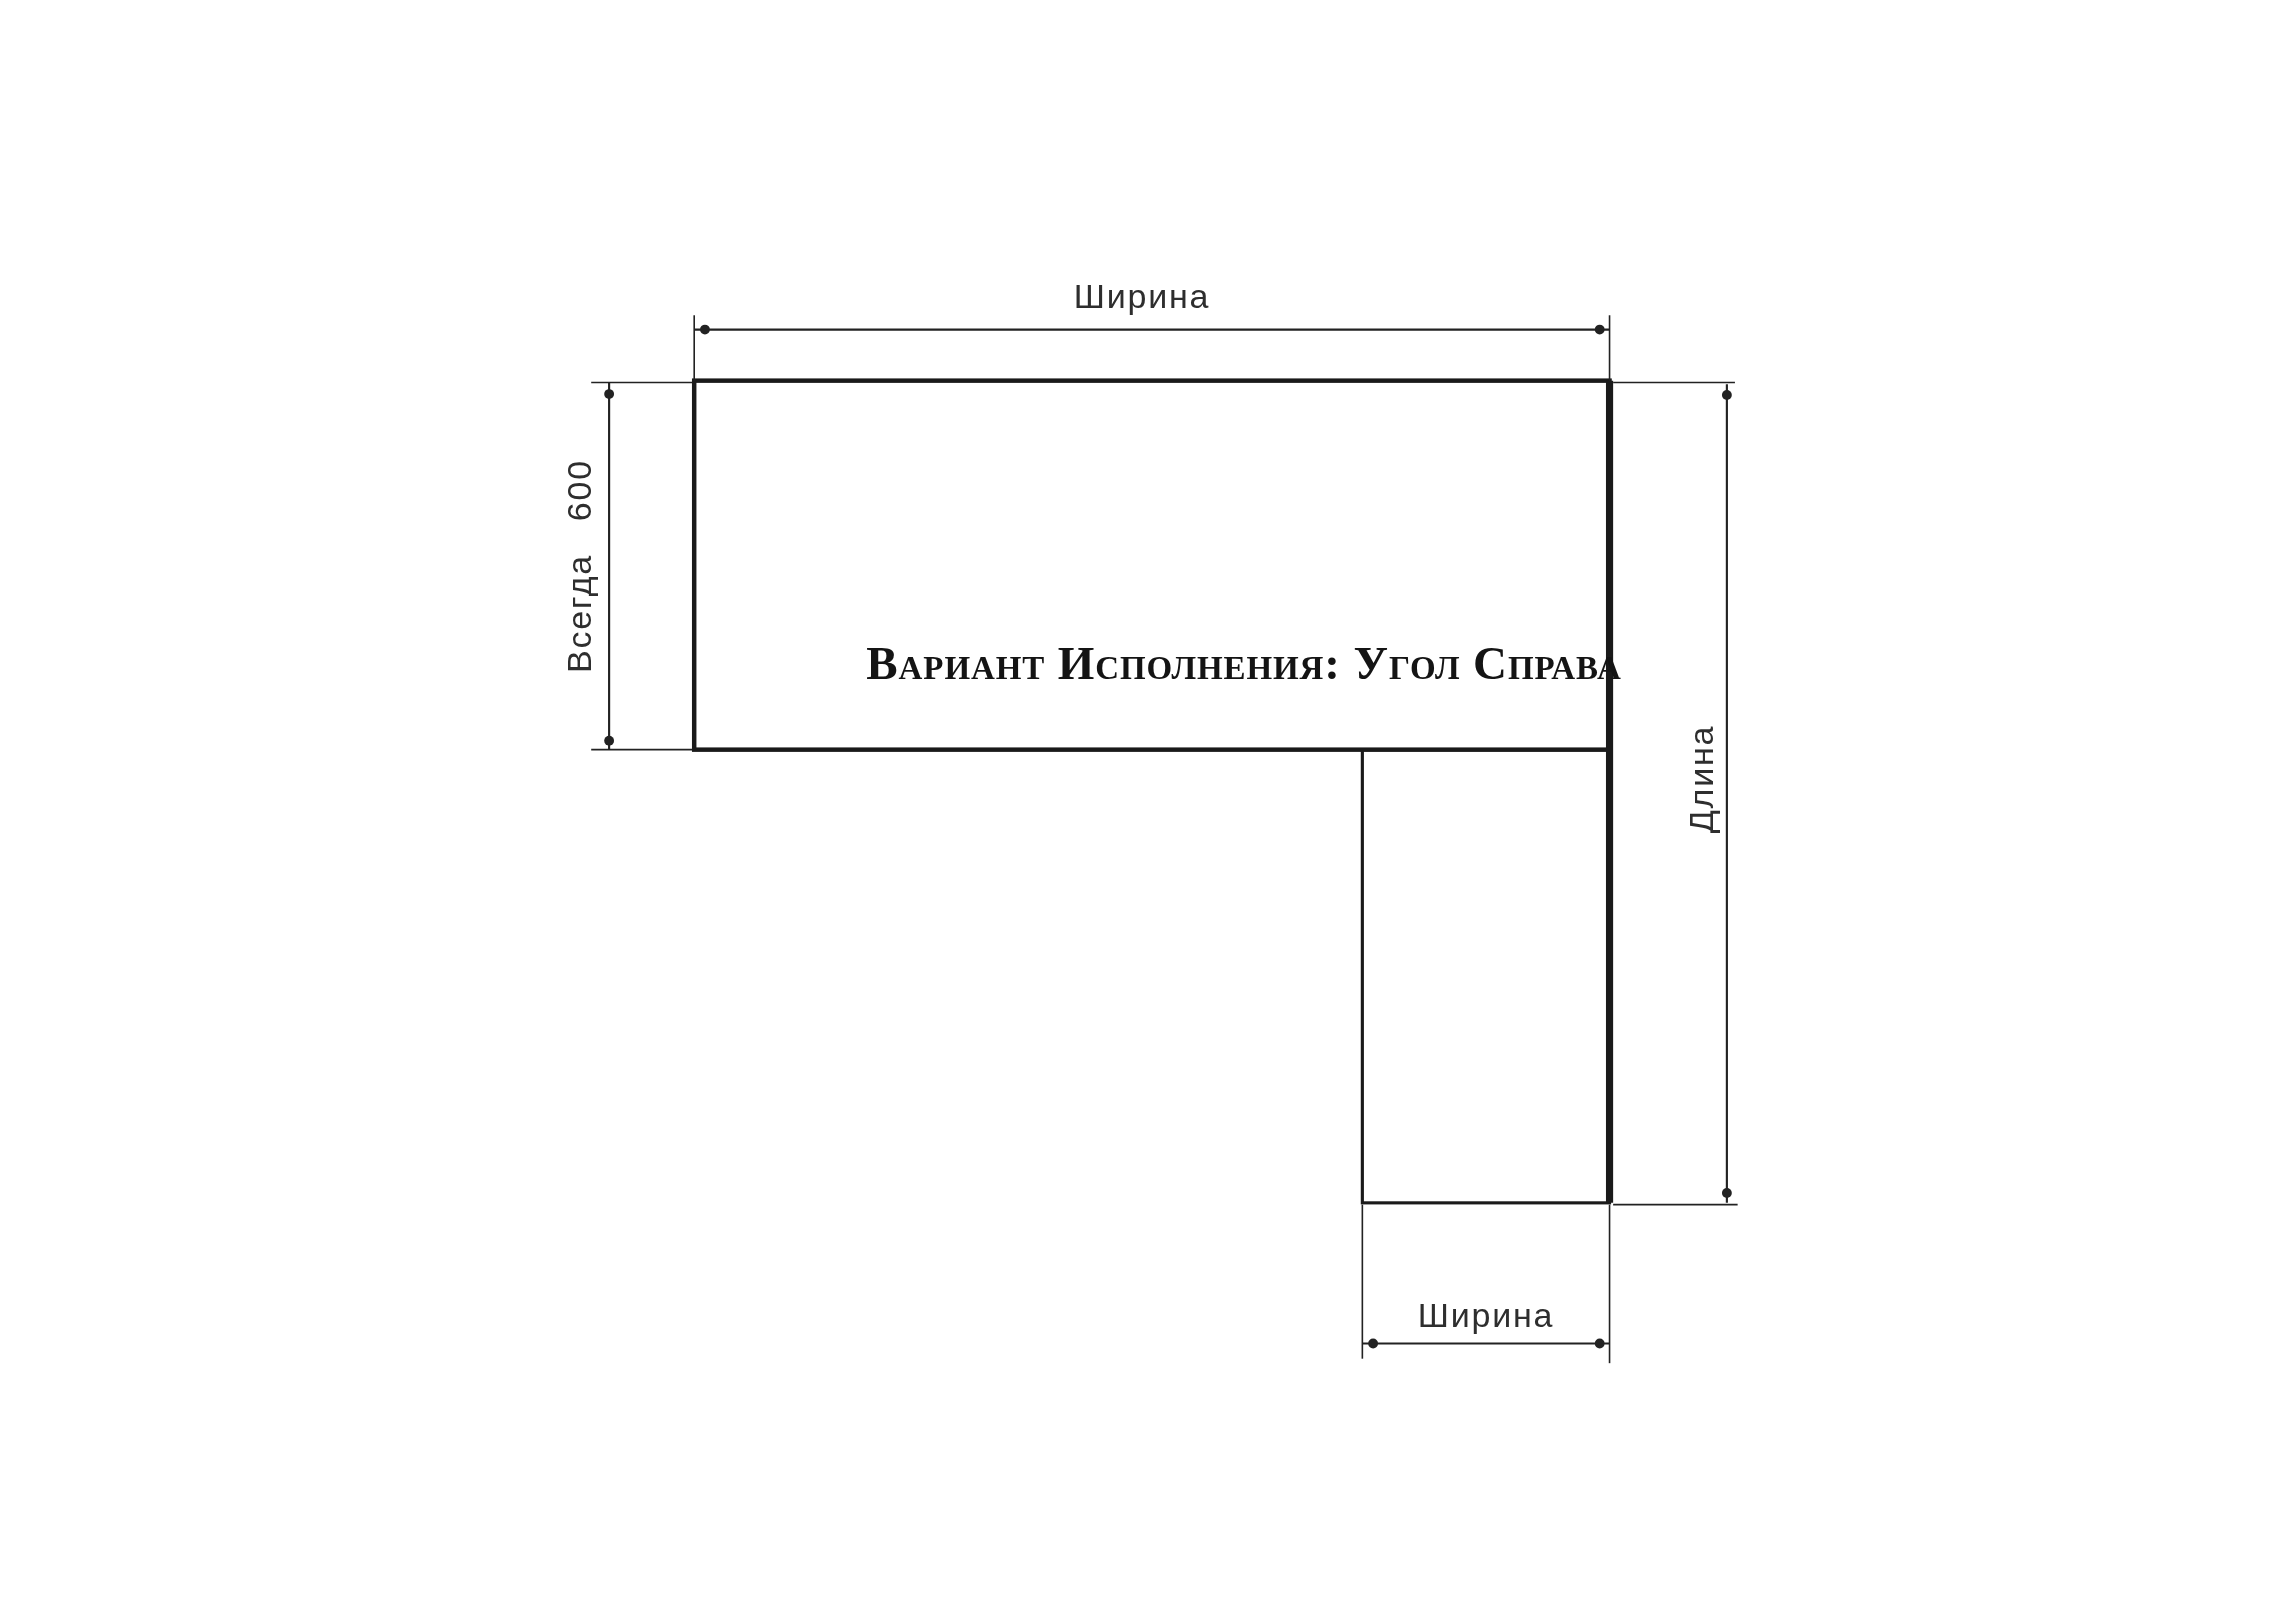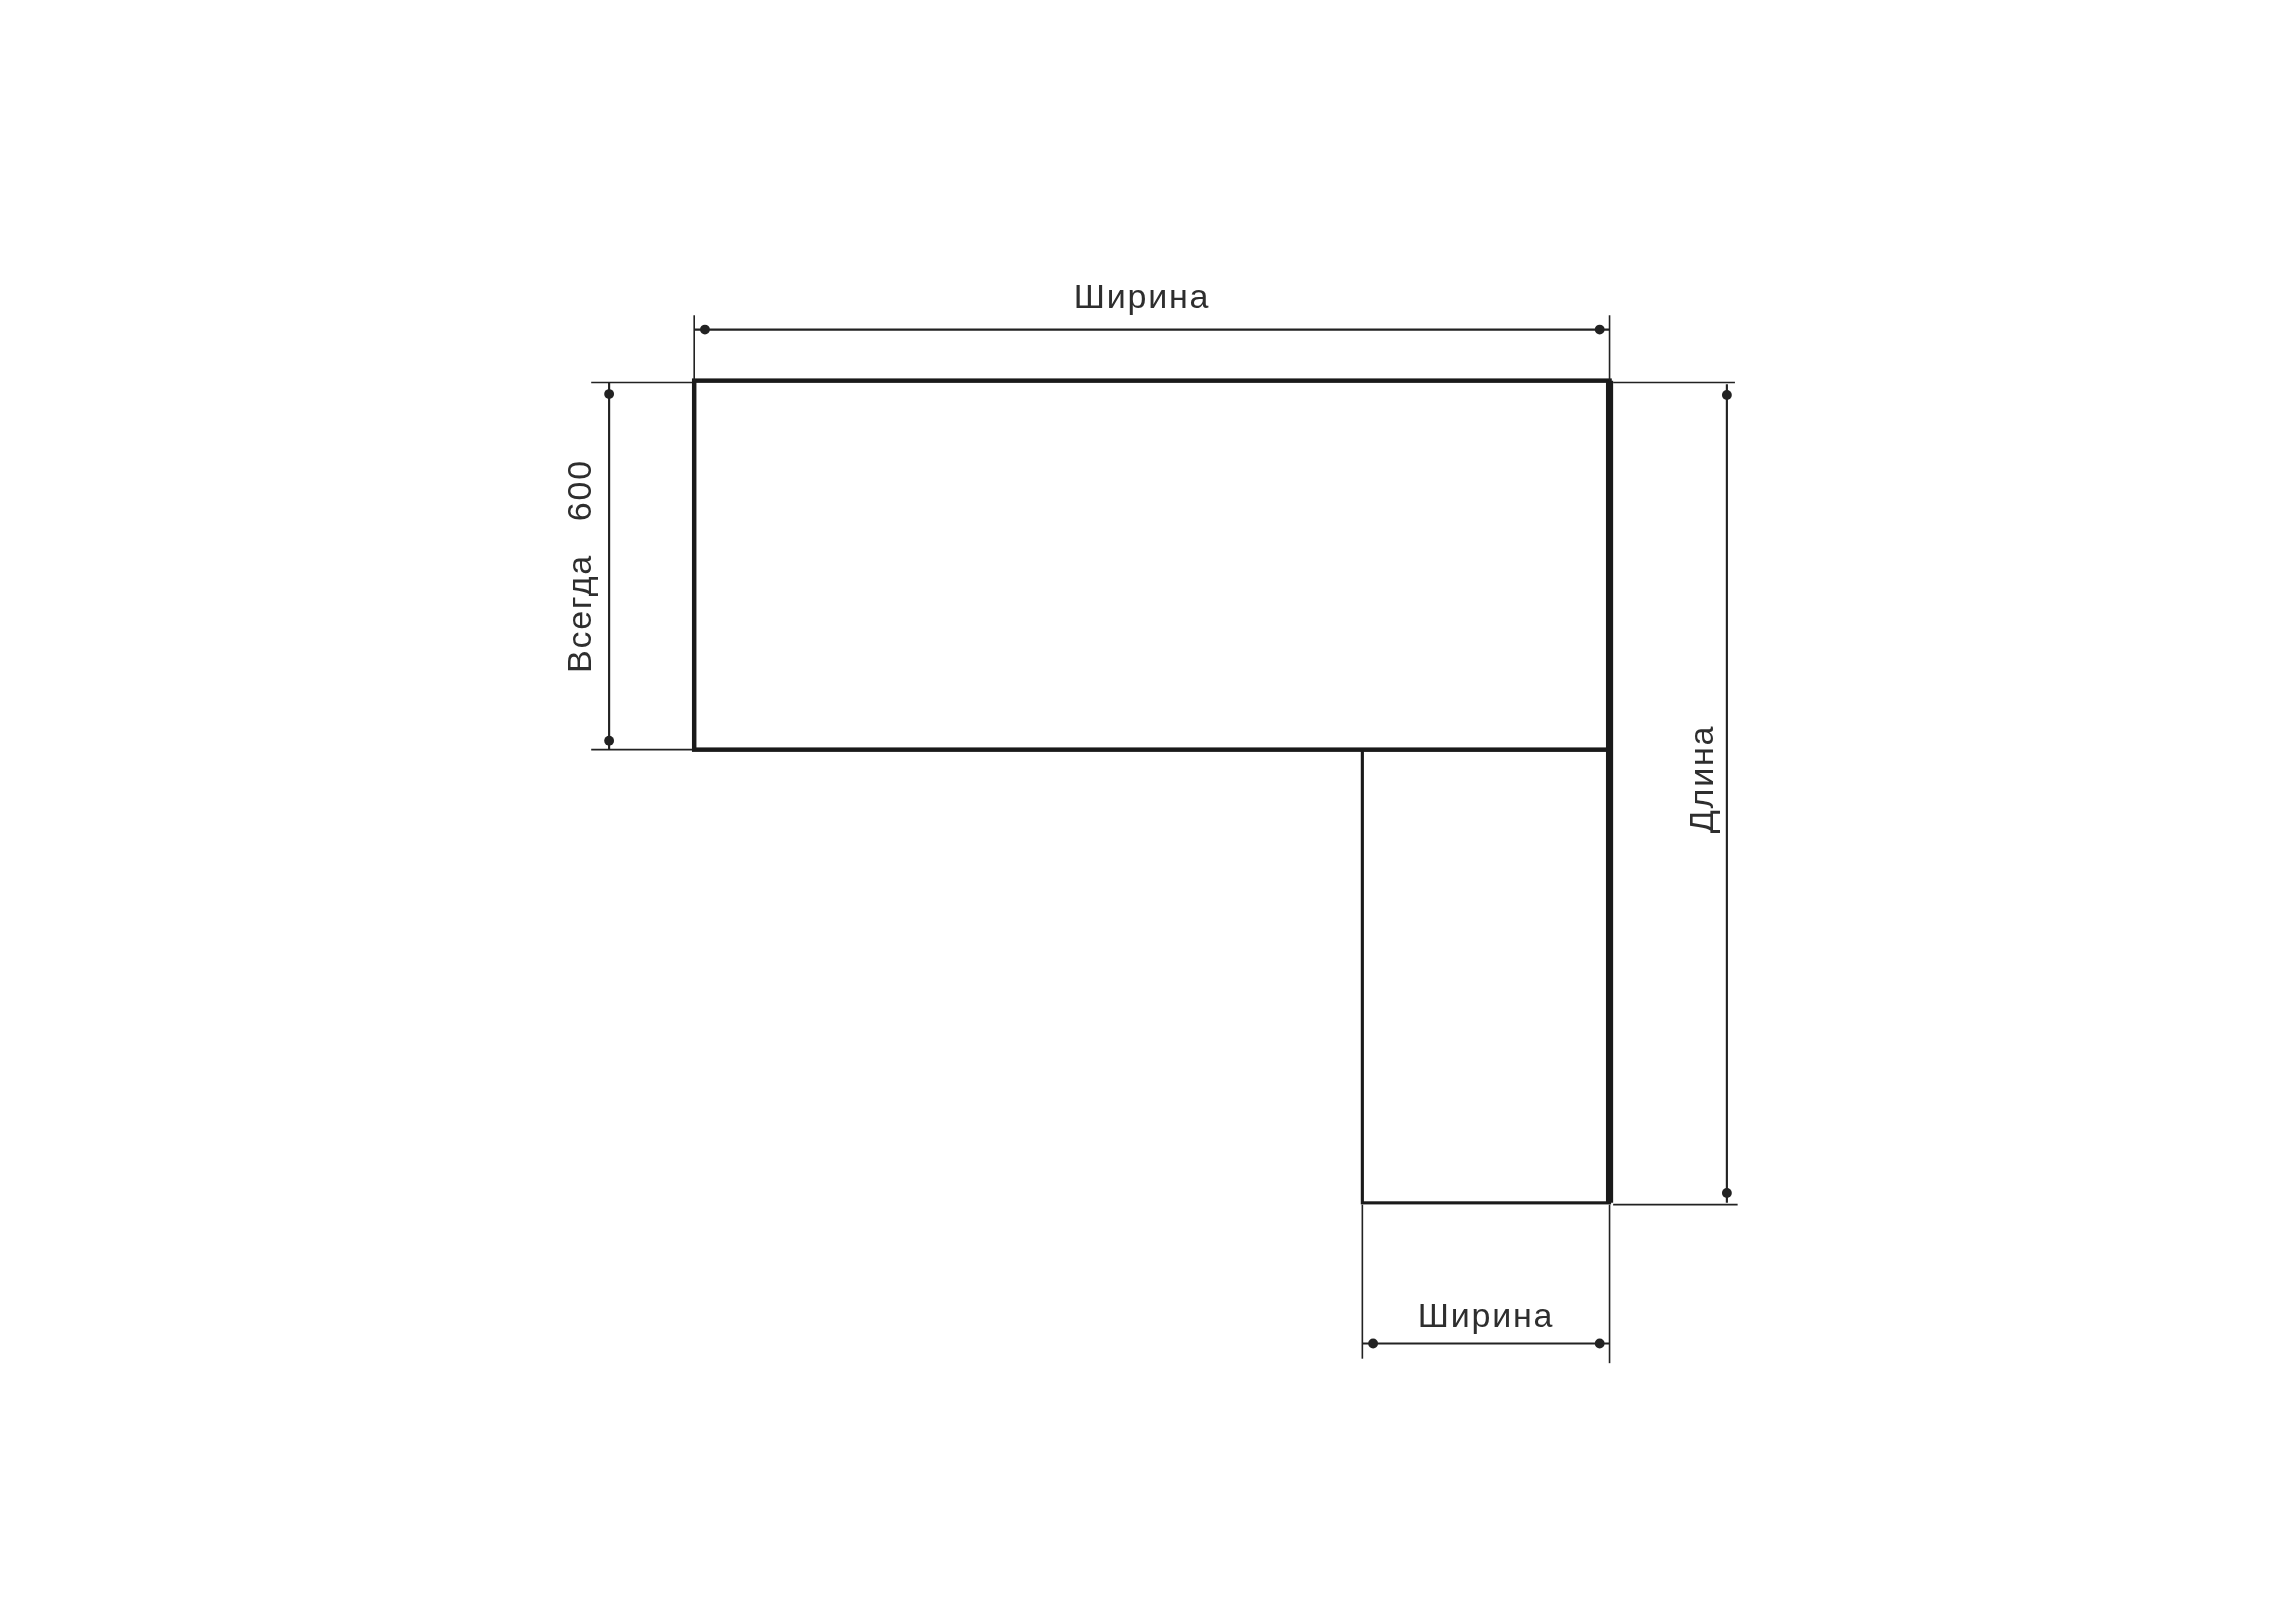--- a/index.html
+++ b/index.html
@@ -86,15 +86,16 @@
   </svg>
 
   <div class="dim-label" style="left:1142px; top:296px;">Ширина</div>
 
   <div class="dim-label vertical spaced" style="left:579px; top:566px;">Всегда 600</div>
 
   <div class="dim-label vertical" style="left:1701px; top:779px;">Длина</div>
 
   <div class="dim-label" style="left:1486px; top:1315px;">Ширина</div>
 
+  <div class="variant-title">Вариант Исполнения: Угол Справа</div>
 
 </div>
 
 
 </body></html>

